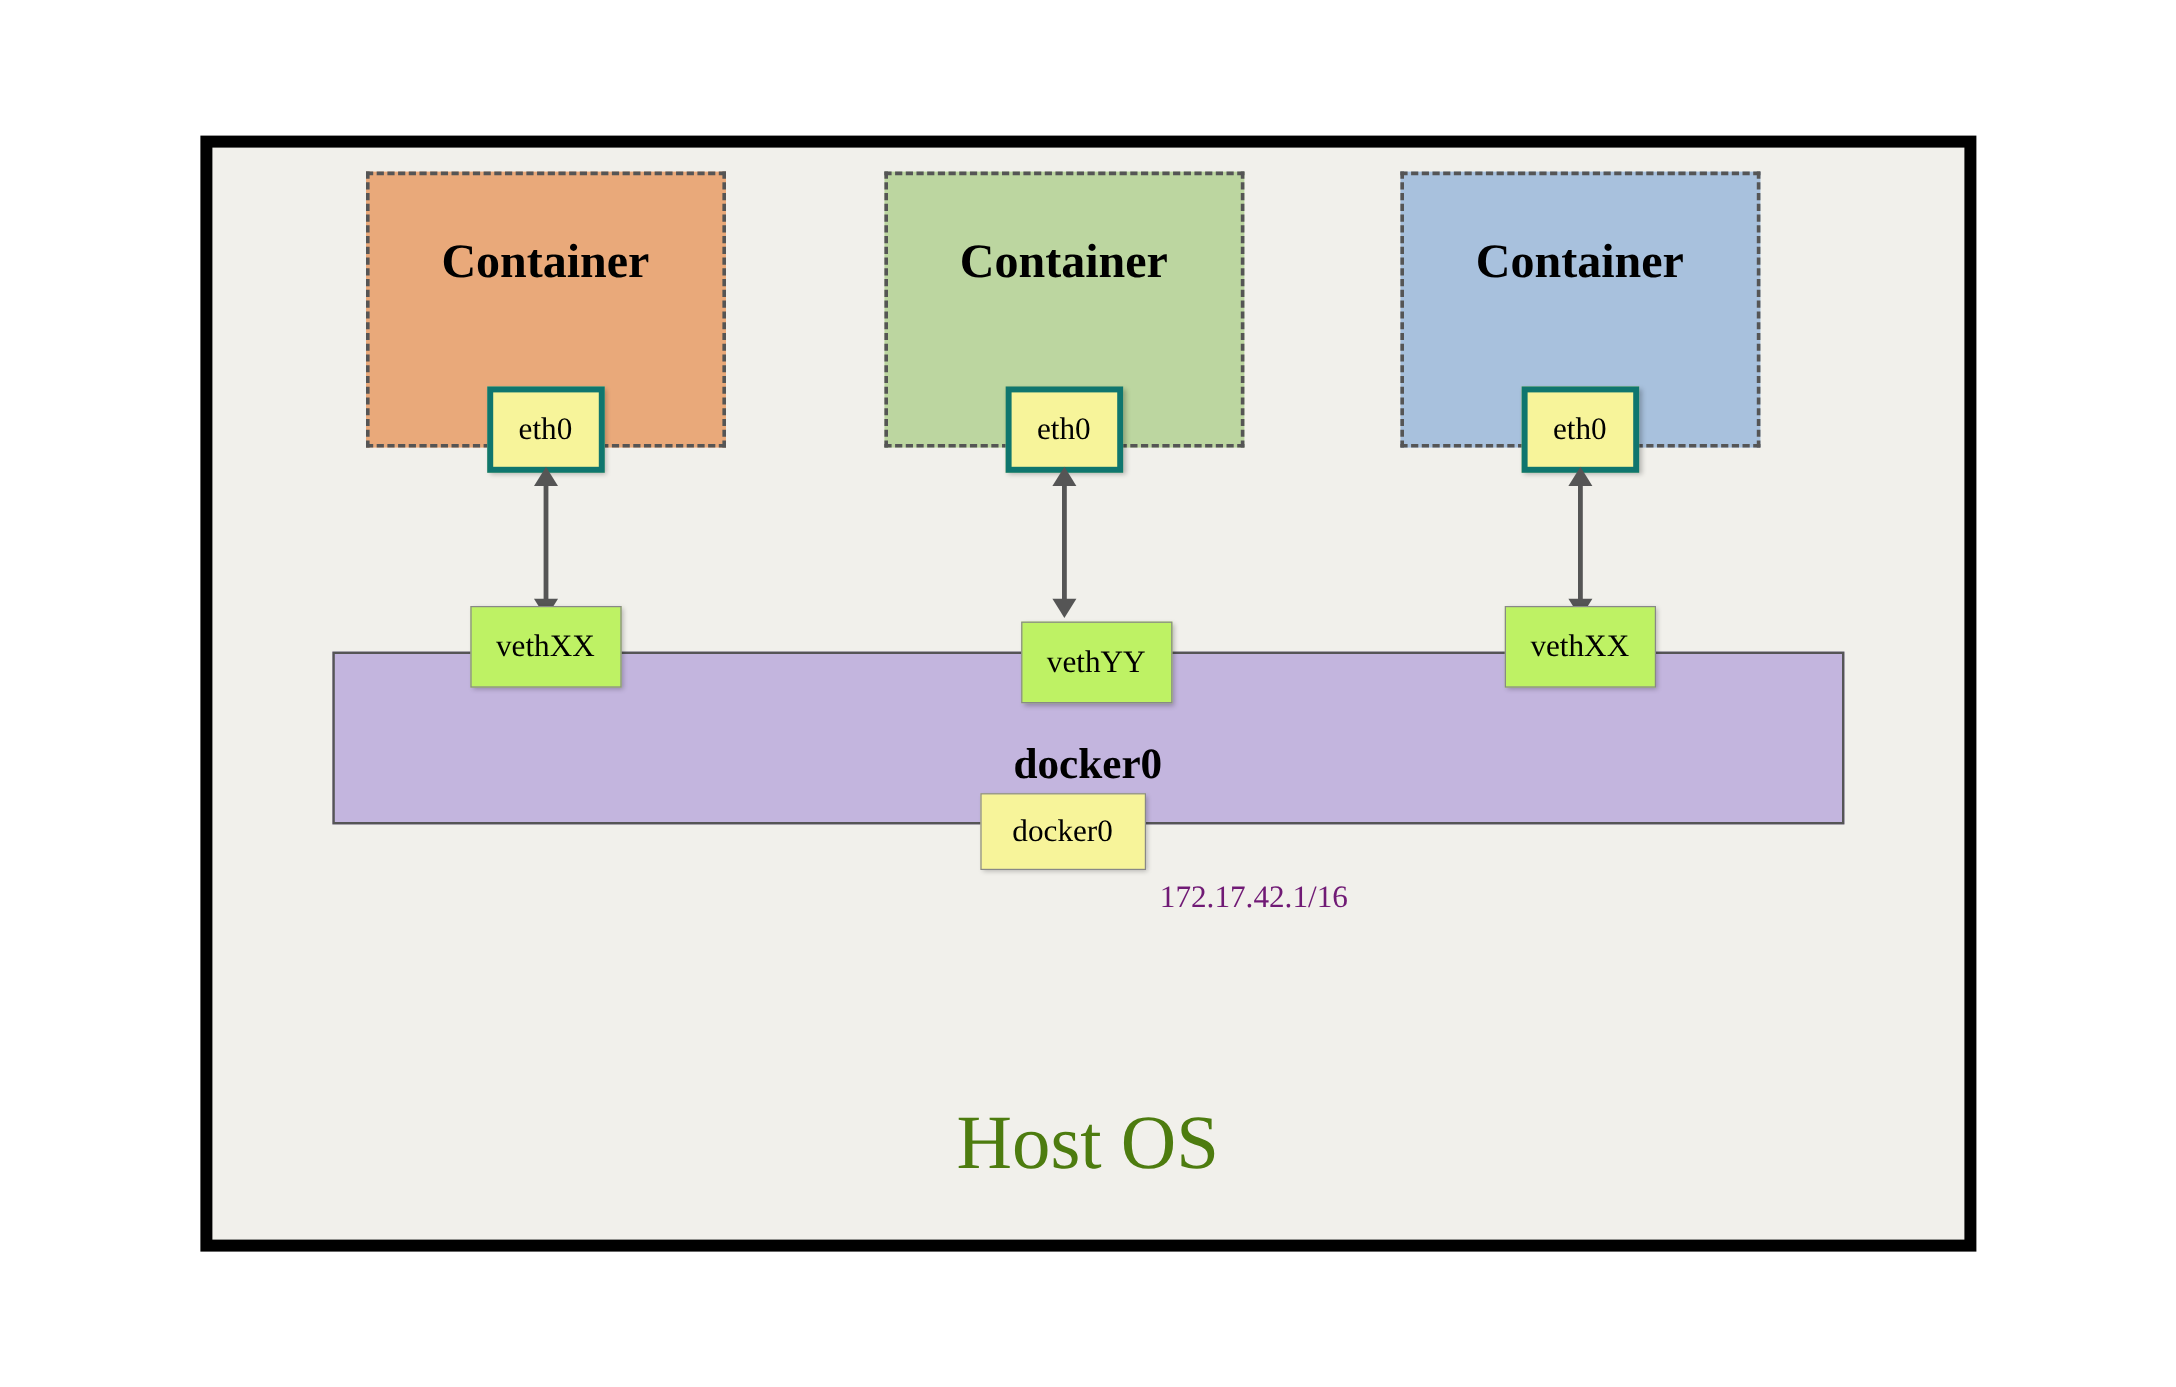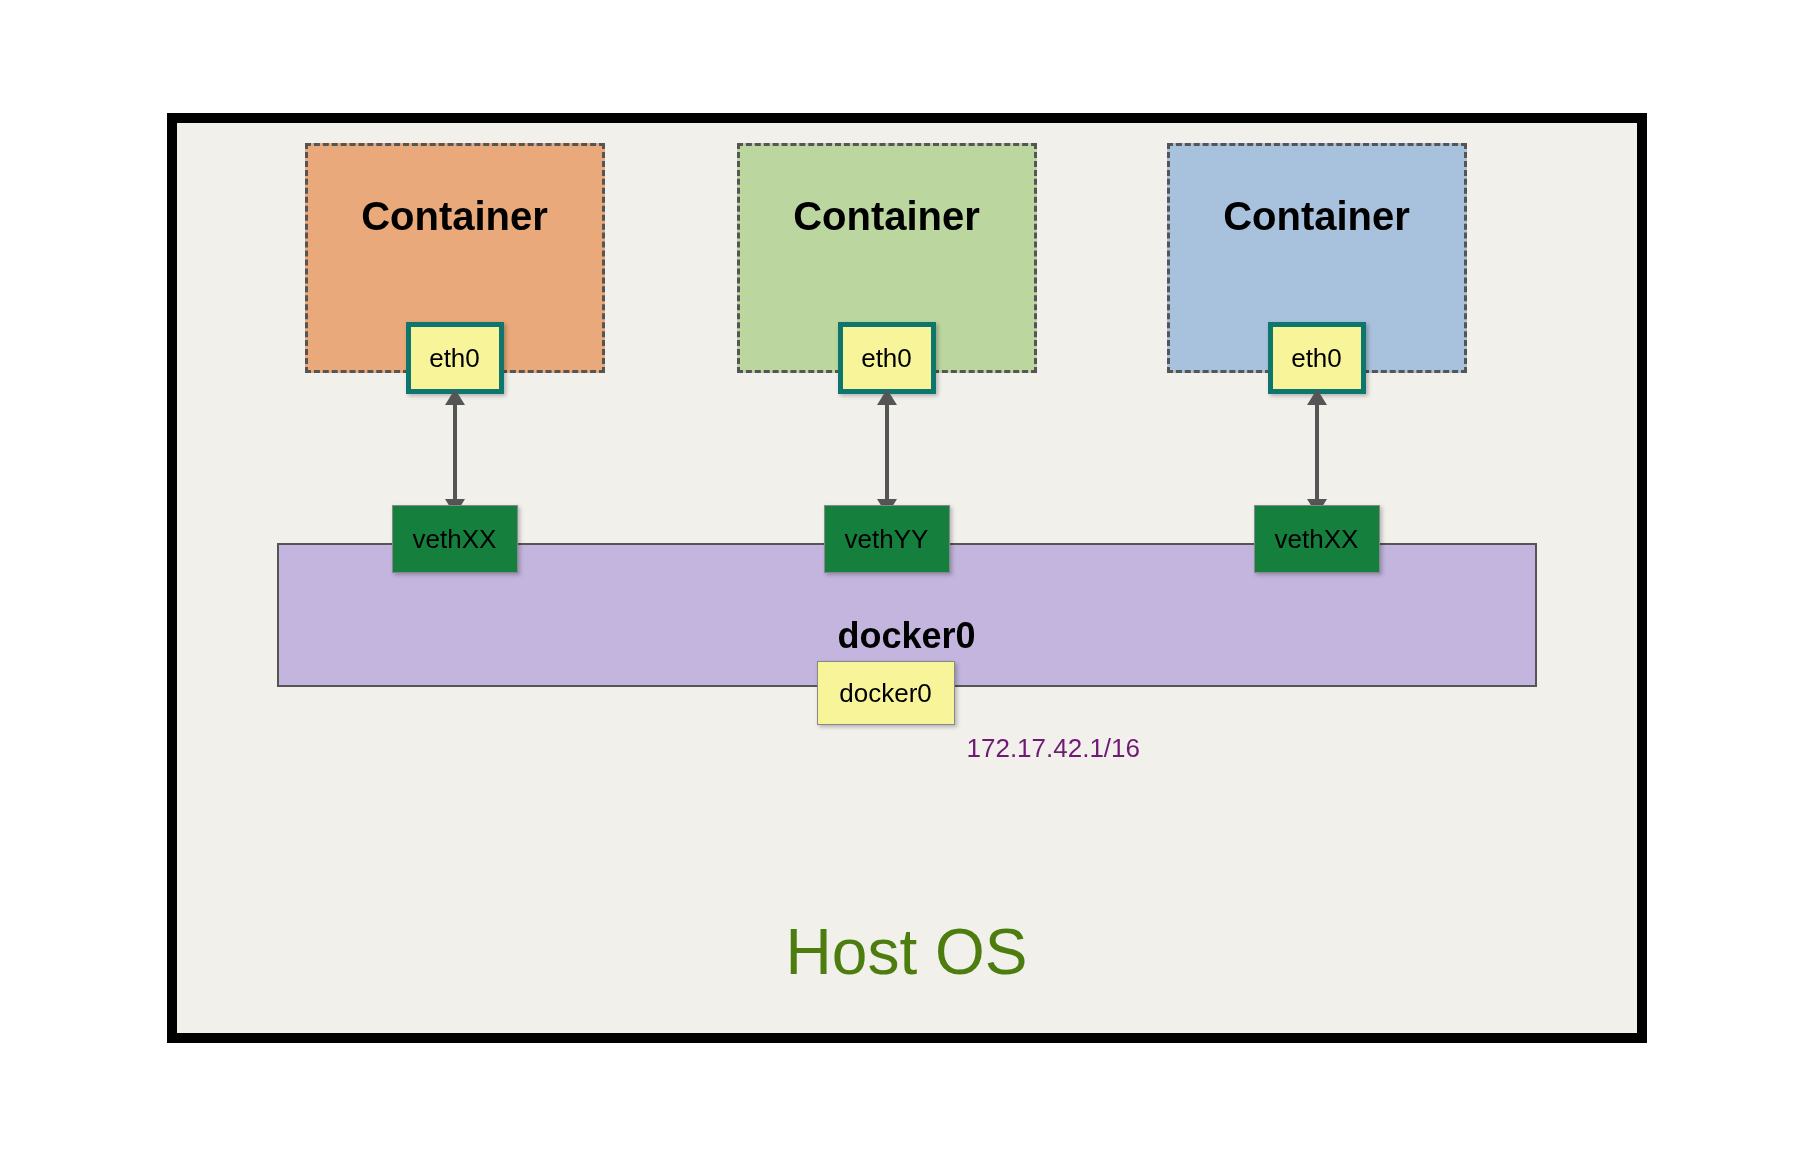--- a/index.html
+++ b/index.html
@@ -1,15 +1,15 @@
 <!DOCTYPE html>
 <html><head>
 <meta charset="utf-8">
 <style>
-  * { box-sizing: border-box; margin: 0; padding: 0; }
+  * { box-sizing: border-box; margin: 0; padding: 0; font-family: Liberation Serif, serif; }
   body {
     background: #fff;
     font-family: Arial, Helvetica, sans-serif;
     width: 1813px;
     height: 1156px;
     display: flex;
     align-items: center;
     justify-content: center;
   }
   .outer {
@@ -54,32 +54,32 @@
     font-size: 26px;
     color: #000;
     left: 50%;
     transform: translateX(-50%);
     bottom: -24px;
   }
   .veth-box {
     position: absolute;
     width: 126px;
     height: 68px;
-    background: #15803d;
+    background: #bef264;
     border: 1px solid #888;
     box-shadow: 2px 2px 4px rgba(0,0,0,0.25);
     display: flex;
     align-items: center;
     justify-content: center;
     font-size: 26px;
     color: #000;
     top: 382px;
   }
   .veth-box.v1 { left: 215px; }
-  .veth-box.v2 { left: 647px; }
+  .veth-box.v2 { left: 674px; margin-top: 13px; }
   .veth-box.v3 { left: 1077px; }
   .docker-bridge {
     position: absolute;
     left: 100px;
     right: 100px;
     top: 420px;
     height: 144px;
     background: #c3b5de;
     border: 2px solid #555;
     text-align: center;

